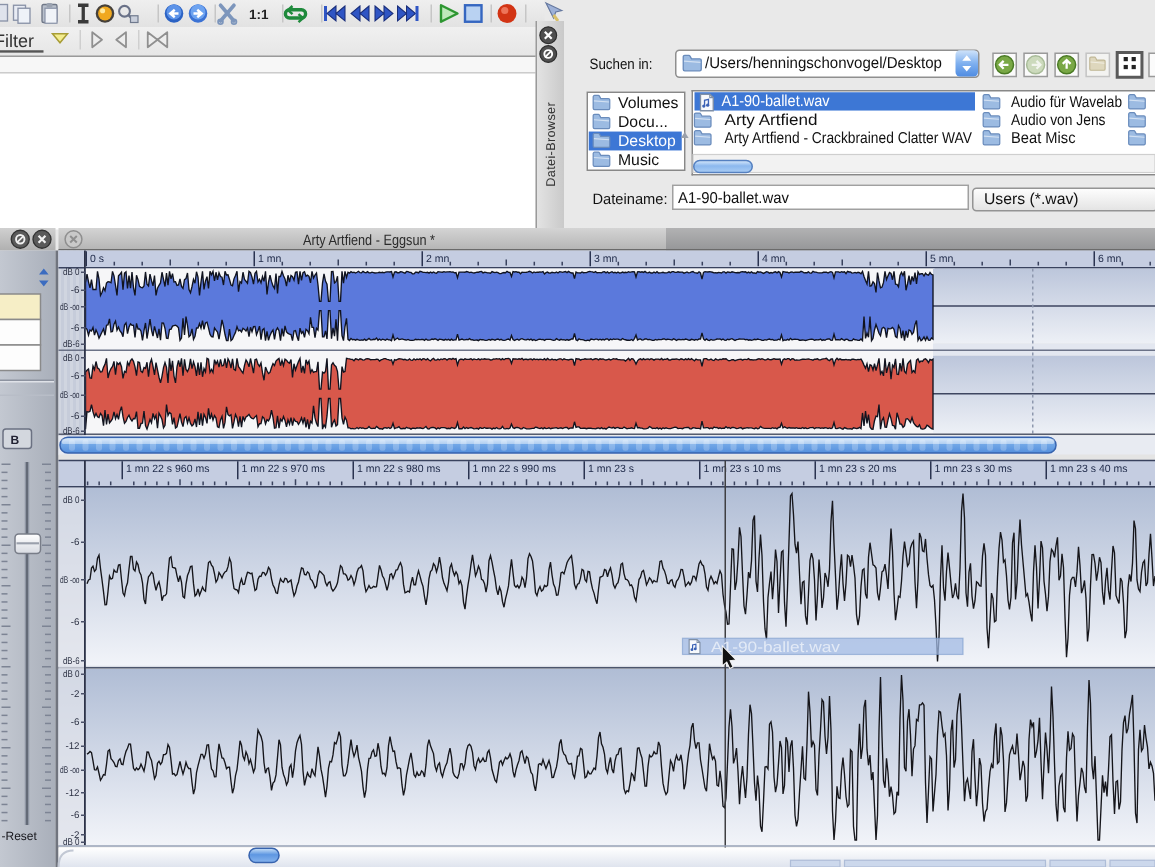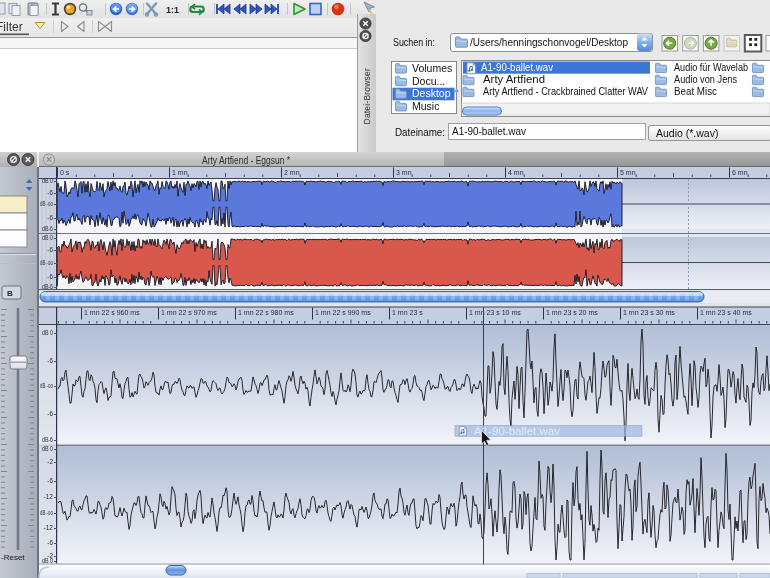--- a/index.html
+++ b/index.html
@@ -197,21 +197,21 @@
     </defs>
   </svg>
 <svg class="a" style="left:395px;top:125px" width="60" height="15" viewBox="0 0 60 15">
     <text x="0" y="11" font-size="10" fill="#111" textLength="50" lengthAdjust="spacingAndGlyphs">Dateiname:</text>
   </svg>
 <div class="a" style="left:448px;top:123px;width:196px;height:15px;background:#fff;border:1px solid #a0a0a0;"></div>
 <svg class="a" style="left:452px;top:123px" width="90" height="16" viewBox="0 0 90 16">
     <text x="0" y="12" font-size="10.5" fill="#111" textLength="74" lengthAdjust="spacingAndGlyphs">A1-90-ballet.wav</text>
   </svg>
 <div class="a" style="left:648px;top:125px;width:122px;height:14px;background:linear-gradient(#fdfdfd,#e4e4e4);border:1px solid #949494;border-radius:3px;"></div>
-<div class="a" style="left:656px;top:127px;font-size:10.5px;color:#111;">Audio (*.wav)</div>
+<div class="a" style="left:656px;top:127px;font-size:10.5px;color:#111;">Users (*.wav)</div>
 <div class="a" style="left:444px;top:152px;width:326px;height:14px;background:linear-gradient(#b2b2b3,#97989a);border-bottom:1px solid #808082;"></div>
 <div class="a" style="left:39px;top:152px;width:405px;height:15px;background:linear-gradient(#d4d4d4,#b4b4b4);"></div>
 <svg class="a" style="left:39px;top:152px" width="405" height="15" viewBox="0 0 405 15">
     <text x="163" y="11.5" font-size="10" fill="#2b2b2b" textLength="88" lengthAdjust="spacingAndGlyphs">Arty Artfiend - Eggsun *</text>
   </svg>
 <svg class="a" style="left:39px;top:152px" width="30" height="15" viewBox="0 0 30 15">
     <circle cx="10" cy="7.5" r="5.6" fill="#c9c9c9" stroke="#8f8f8f" stroke-width="1"></circle>
     <path d="M7.8,5.3 l4.4,4.4 M12.2,5.3 l-4.4,4.4" stroke="#8f8f8f" stroke-width="1.3"></path>
   </svg>
 <div class="a" style="left:39px;top:166px;width:731px;height:1px;background:#6b6b6b;"></div>

